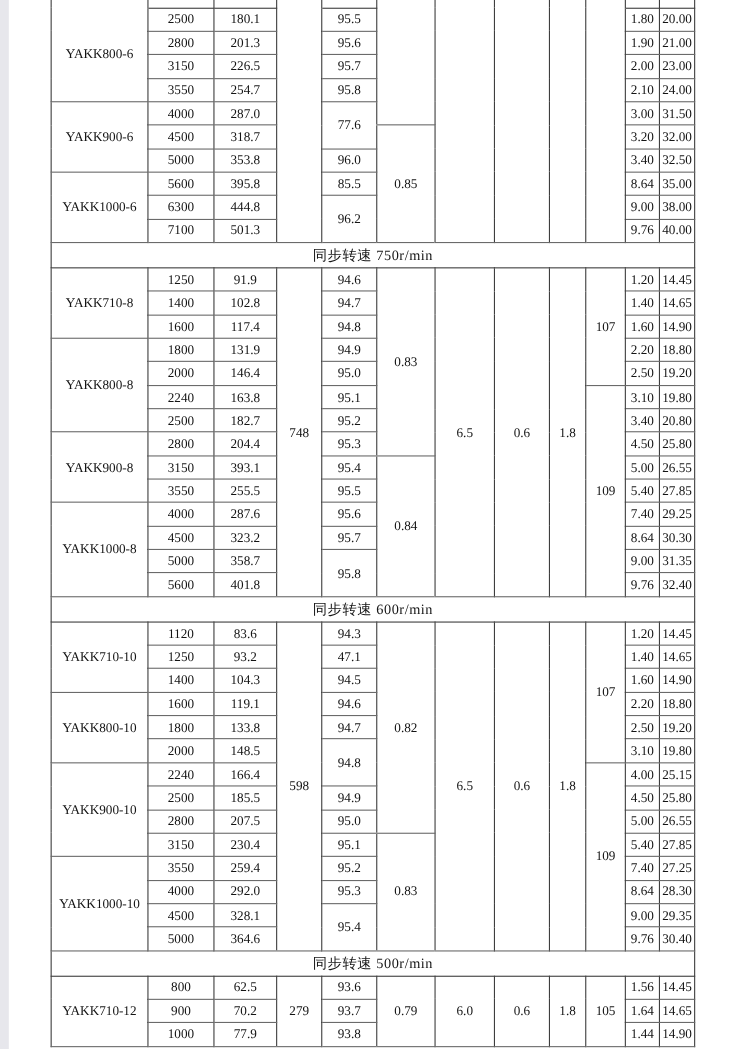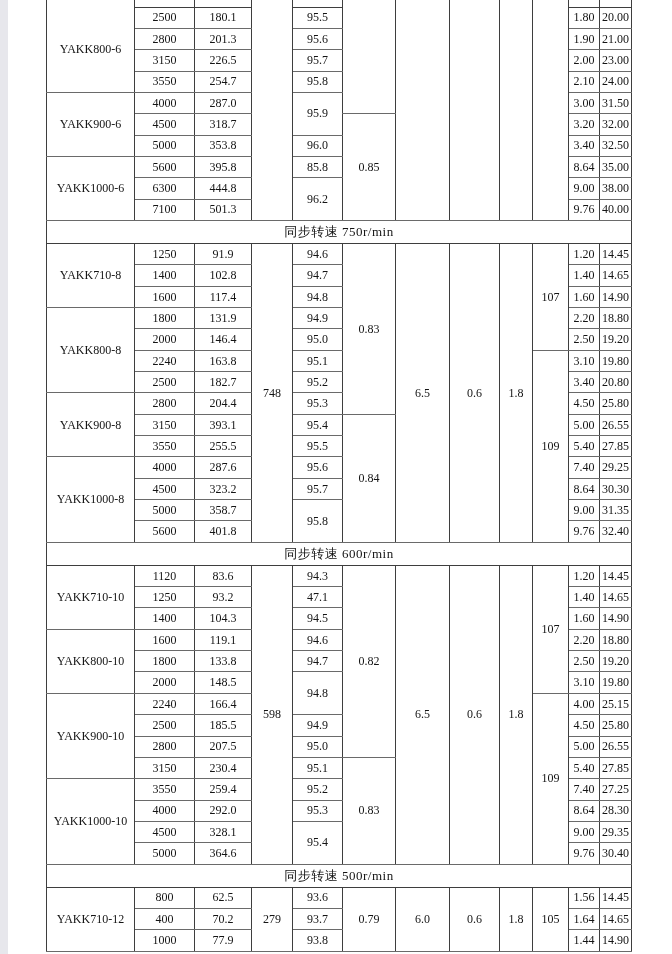--- a/index.html
+++ b/index.html
@@ -100,21 +100,21 @@
           <td>3550</td>
           <td>254.7</td>
           <td>95.8</td>
           <td>2.10</td>
           <td>24.00</td>
         </tr>
         <tr class="r">
           <td rowspan="3" class="first">YAKK900-6</td>
           <td>4000</td>
           <td>287.0</td>
-          <td rowspan="2">95.9</td>
+          <td rowspan="2">77.6</td>
           <td>3.00</td>
           <td>31.50</td>
         </tr>
         <tr class="r">
           <td>4500</td>
           <td>318.7</td>
           <td rowspan="5">0.85</td>
           <td>3.20</td>
           <td>32.00</td>
         </tr>
@@ -122,21 +122,21 @@
           <td>5000</td>
           <td>353.8</td>
           <td>96.0</td>
           <td>3.40</td>
           <td>32.50</td>
         </tr>
         <tr class="r">
           <td rowspan="3" class="first">YAKK1000-6</td>
           <td>5600</td>
           <td>395.8</td>
-          <td>85.8</td>
+          <td>85.5</td>
           <td>8.64</td>
           <td>35.00</td>
         </tr>
         <tr class="r">
           <td>6300</td>
           <td>444.8</td>
           <td rowspan="2">96.2</td>
           <td>9.00</td>
           <td>38.00</td>
         </tr>
@@ -380,21 +380,21 @@
           <td>93.6</td>
           <td rowspan="3">0.79</td>
           <td rowspan="3">6.0</td>
           <td rowspan="3">0.6</td>
           <td rowspan="3">1.8</td>
           <td rowspan="3">105</td>
           <td>1.56</td>
           <td>14.45</td>
         </tr>
         <tr class="r">
-          <td>400</td>
+          <td>900</td>
           <td>70.2</td>
           <td>93.7</td>
           <td>1.64</td>
           <td>14.65</td>
         </tr>
         <tr class="r">
           <td>1000</td>
           <td>77.9</td>
           <td>93.8</td>
           <td>1.44</td>

